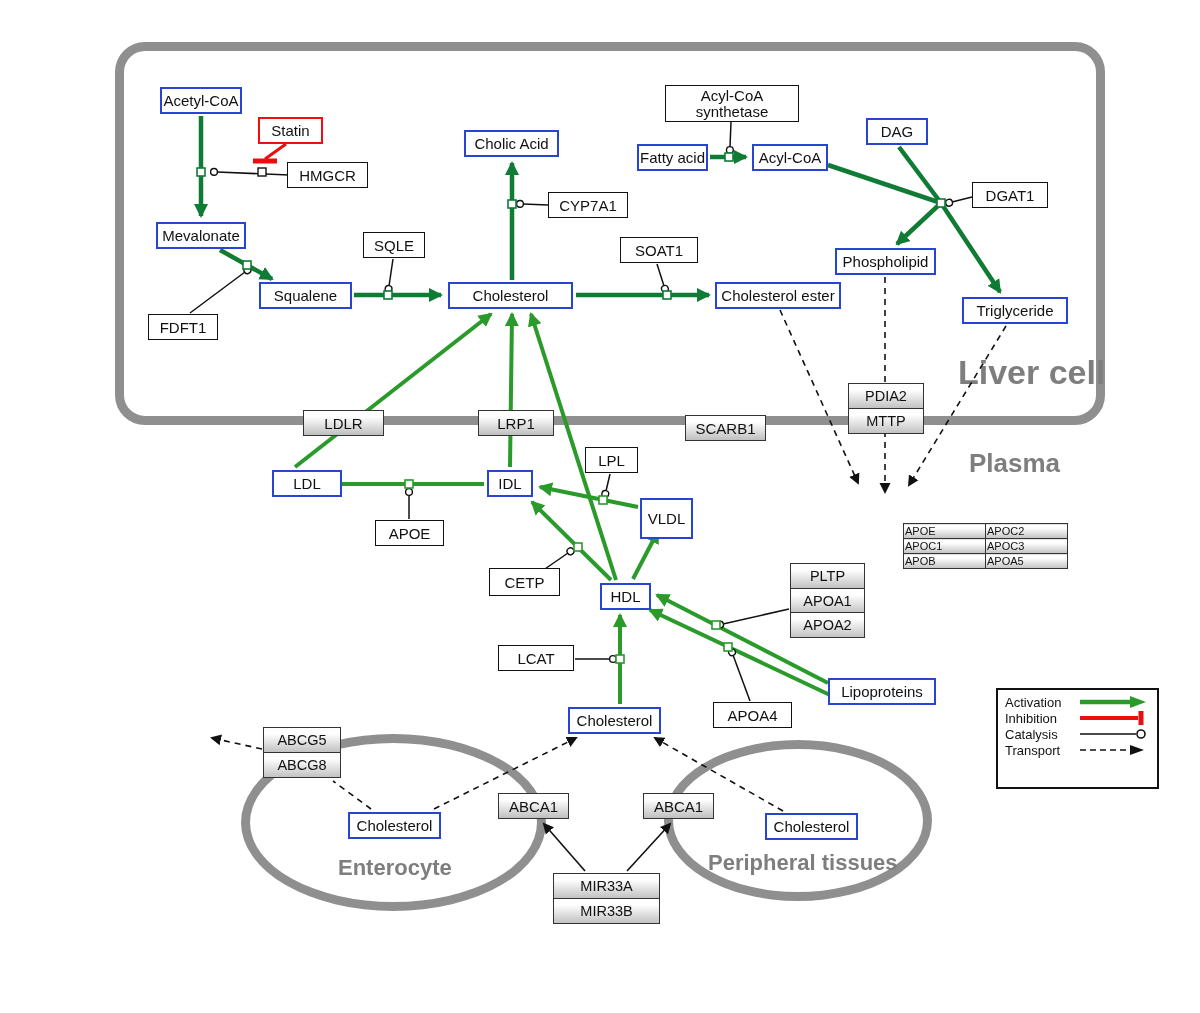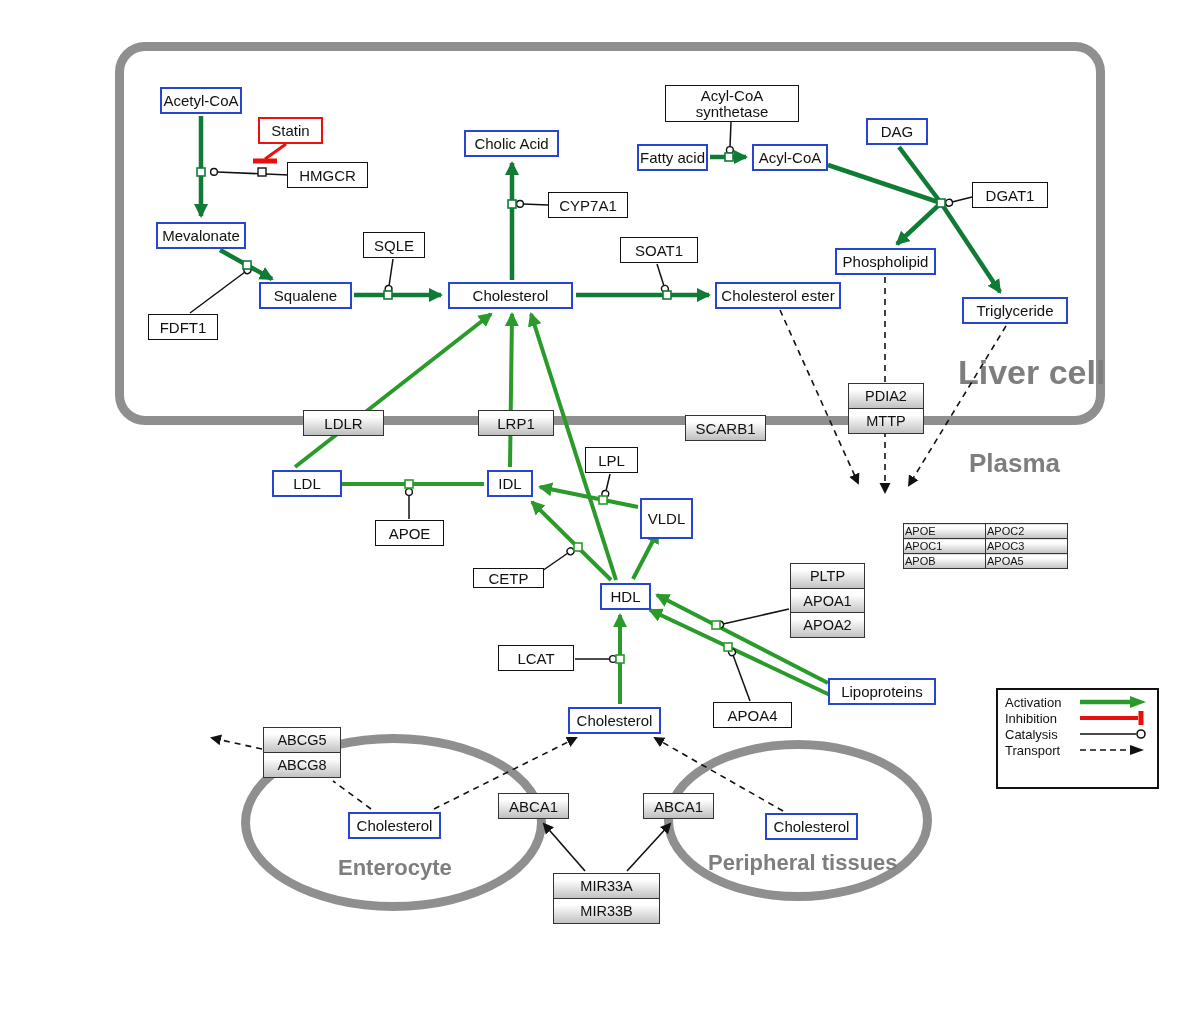--- a/index.html
+++ b/index.html
@@ -171,21 +171,21 @@
 <div class="node enz" style="left:363px;top:232px;width:62px;height:26px">SQLE</div>
 <div class="node enz" style="left:548px;top:192px;width:80px;height:26px">CYP7A1</div>
 <div class="node enz" style="left:620px;top:237px;width:78px;height:26px">SOAT1</div>
 <div class="node enz twoline" style="left:665px;top:85px;width:134px;height:37px">
   <span>Acyl-CoA</span>
   <span>synthetase</span>
 </div>
 <div class="node enz" style="left:972px;top:182px;width:76px;height:26px">DGAT1</div>
 <div class="node enz" style="left:375px;top:520px;width:69px;height:26px">APOE</div>
 <div class="node enz" style="left:585px;top:447px;width:53px;height:26px">LPL</div>
-<div class="node enz" style="left:473px;top:568px;width:71px;height:20px">CETP</div>
+<div class="node enz" style="left:489px;top:568px;width:71px;height:28px">CETP</div>
 <div class="node enz" style="left:498px;top:645px;width:76px;height:26px">LCAT</div>
 <div class="node enz" style="left:713px;top:702px;width:79px;height:26px">APOA4</div>
 
 <div class="node grad" style="left:303px;top:410px;width:81px;height:26px">LDLR</div>
 <div class="node grad" style="left:478px;top:410px;width:76px;height:26px">LRP1</div>
 <div class="node grad" style="left:685px;top:415px;width:81px;height:26px">SCARB1</div>
 <div class="node grad" style="left:498px;top:793px;width:71px;height:26px">ABCA1</div>
 <div class="node grad" style="left:643px;top:793px;width:71px;height:26px">ABCA1</div>
 
 <div class="stack" style="left:848px;top:383px;width:76px">

